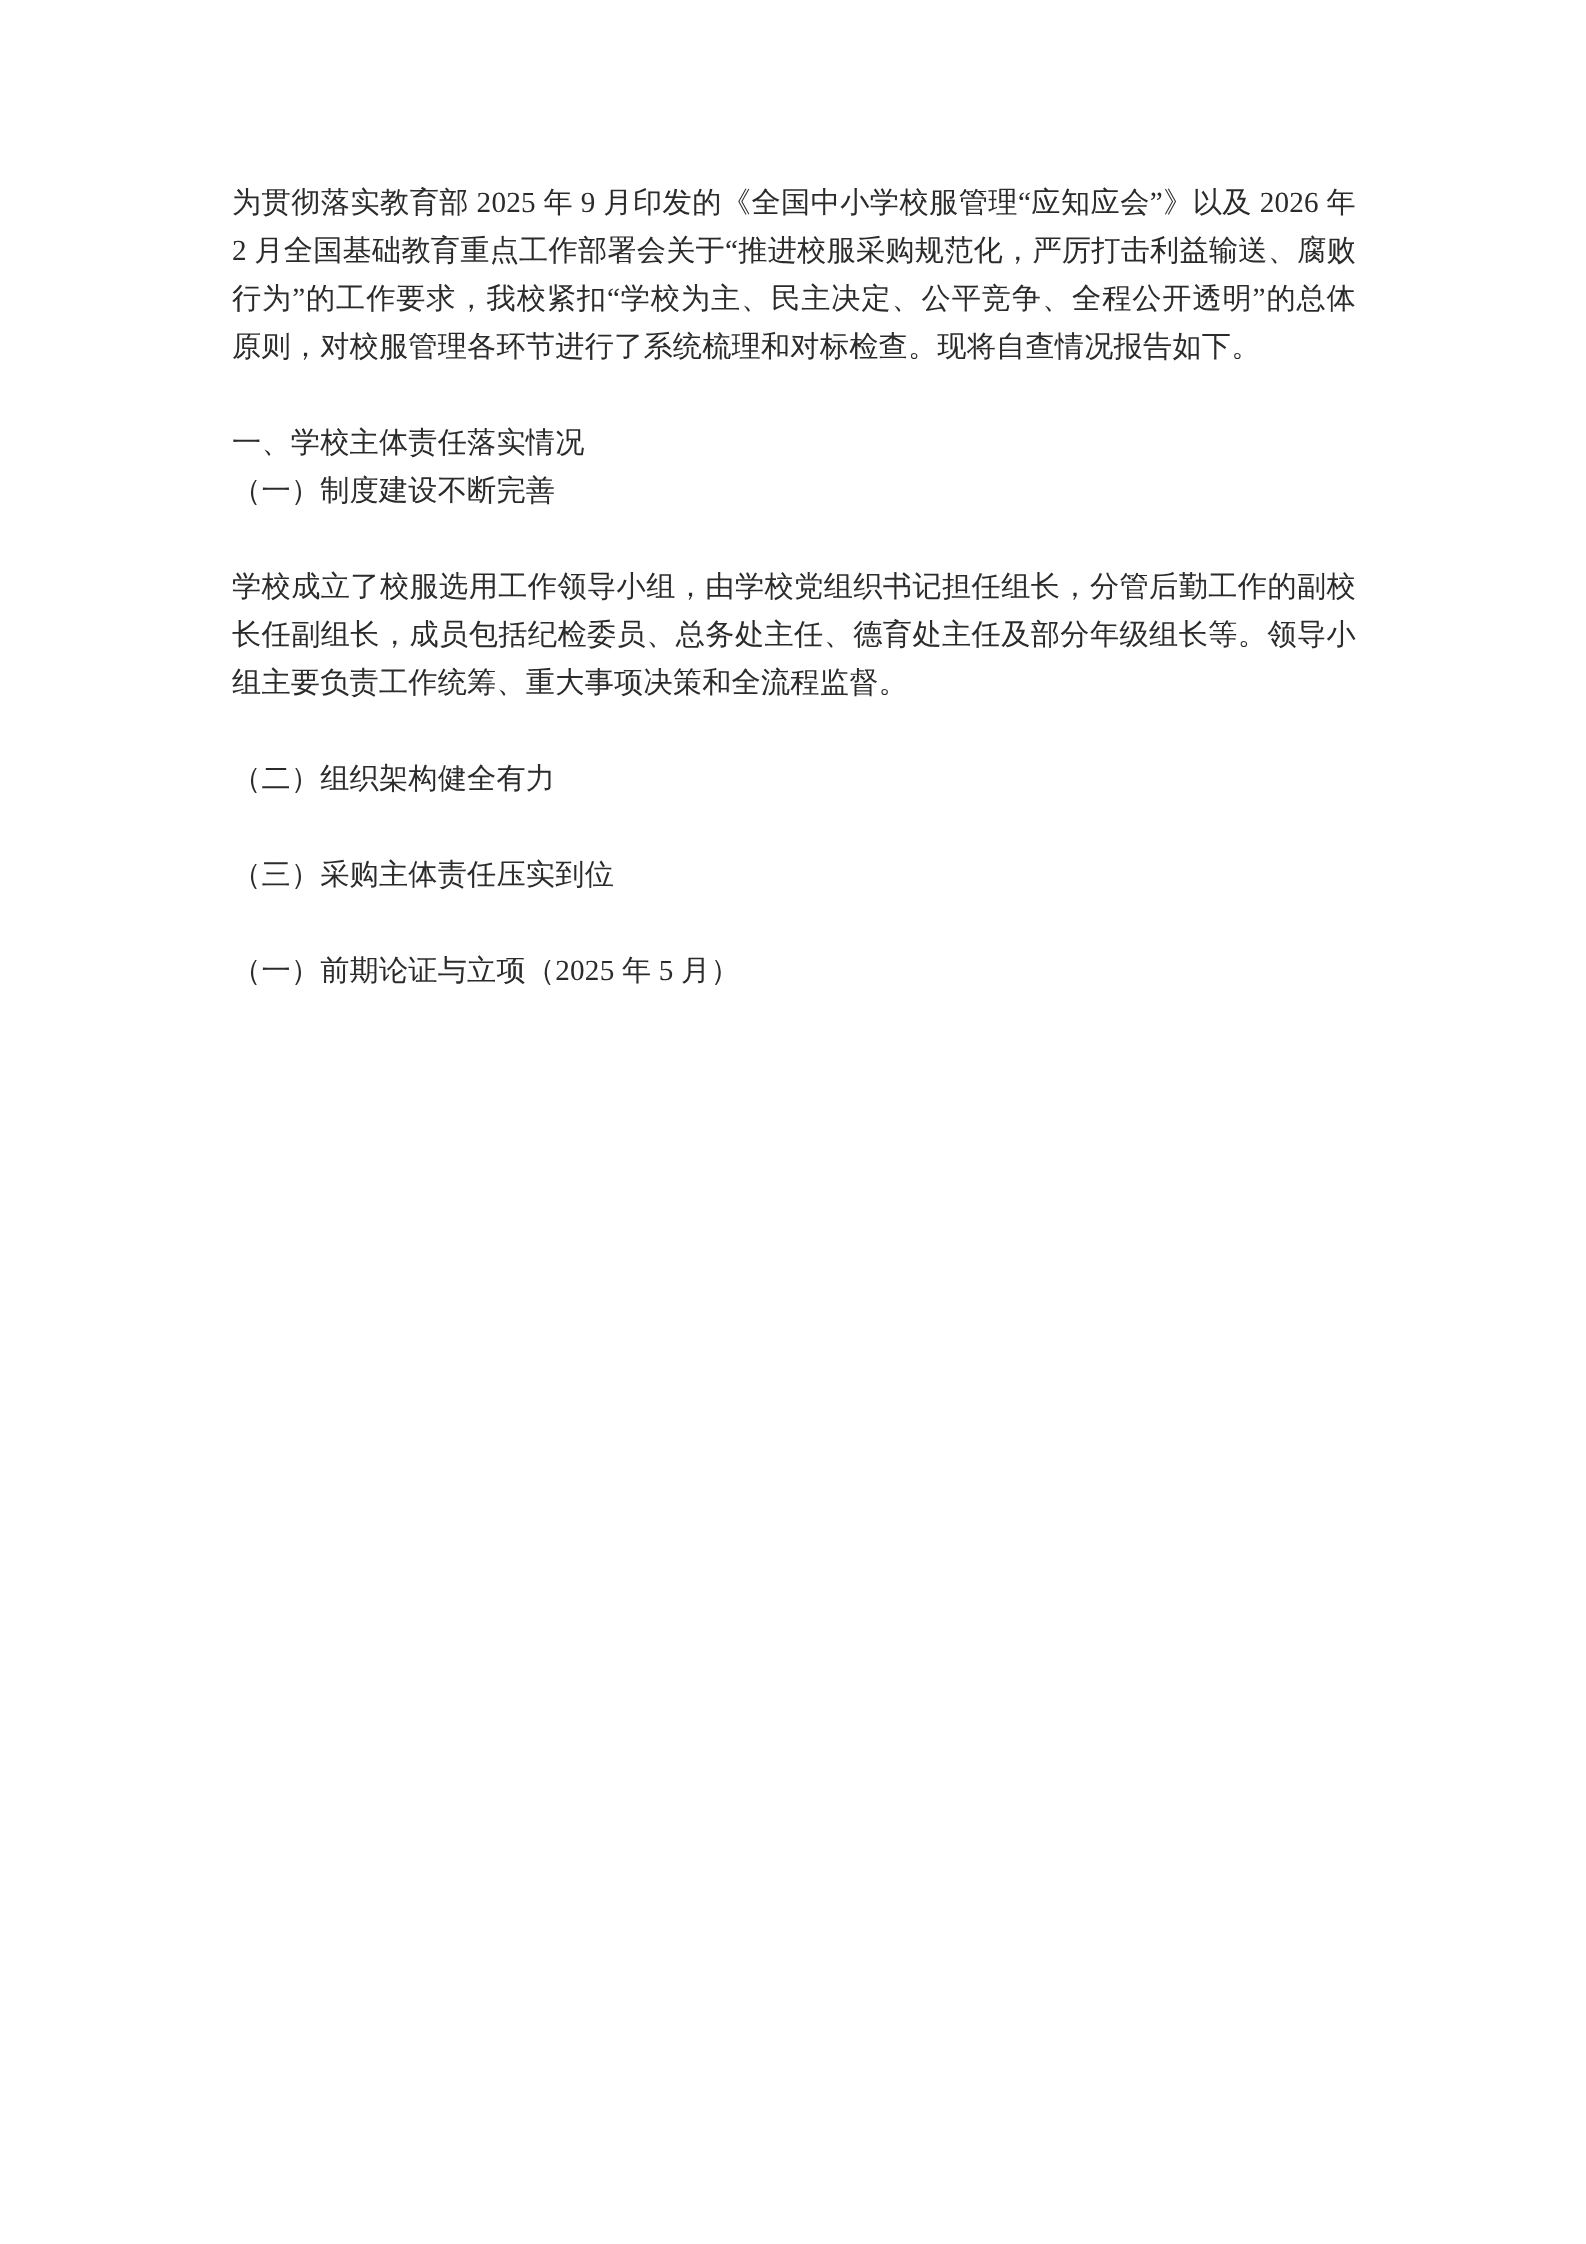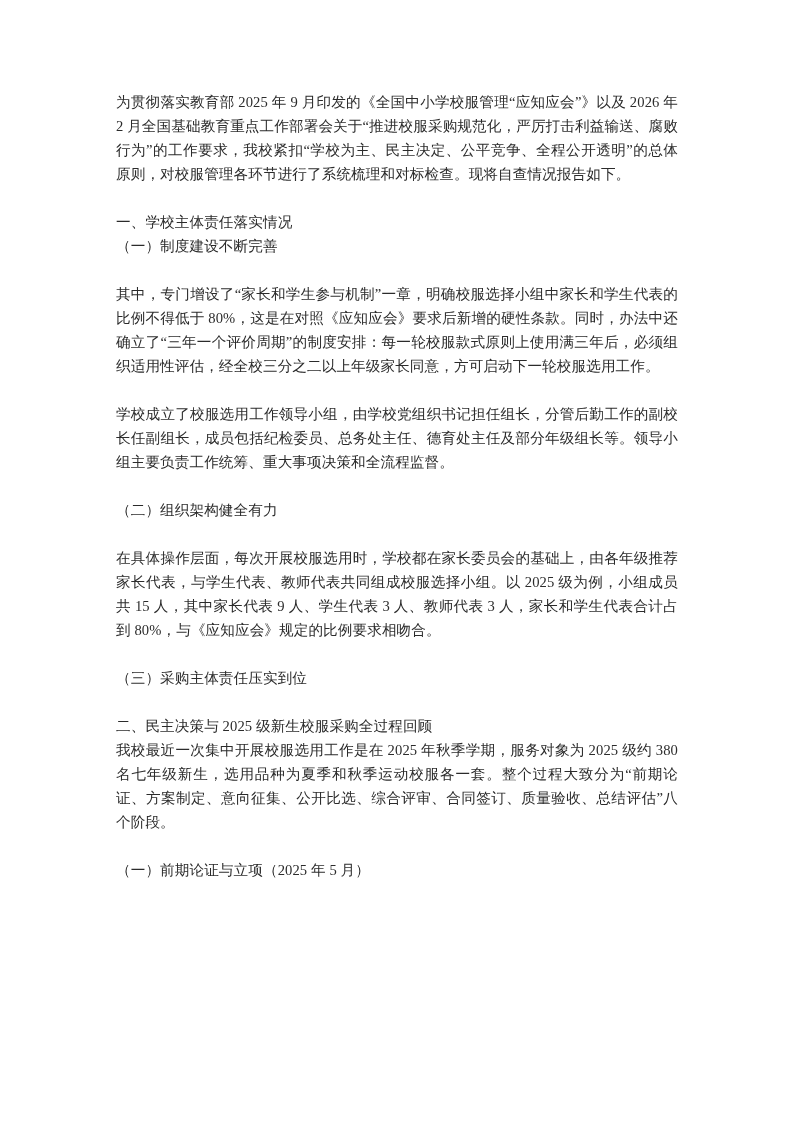--- a/index.html
+++ b/index.html
@@ -51,30 +51,26 @@
 
 <div class="page">
   <div class="doc-body">
 
     <p class="para">为贯彻落实教育部 2025 年 9 月印发的《全国中小学校服管理“应知应会”》以及 2026 年 2 月全国基础教育重点工作部署会关于“推进校服采购规范化，严厉打击利益输送、腐败行为”的工作要求，我校紧扣“学校为主、民主决定、公平竞争、全程公开透明”的总体原则，对校服管理各环节进行了系统梳理和对标检查。现将自查情况报告如下。</p>
 
     <p class="para no-justify">一、学校主体责任落实情况
 （一）制度建设不断完善</p>
 
 
-    <p class="para">其中，专门增设了“家长和学生参与机制”一章，明确校服选择小组中家长和学生代表的比例不得低于 80%，这是在对照《应知应会》要求后新增的硬性条款。同时，办法中还确立了“三年一个评价周期”的制度安排：每一轮校服款式原则上使用满三年后，必须组织适用性评估，经全校三分之二以上年级家长同意，方可启动下一轮校服选用工作。</p>
 
     <p class="para">学校成立了校服选用工作领导小组，由学校党组织书记担任组长，分管后勤工作的副校长任副组长，成员包括纪检委员、总务处主任、德育处主任及部分年级组长等。领导小组主要负责工作统筹、重大事项决策和全流程监督。</p>
 
     <p class="para no-justify">（二）组织架构健全有力</p>
 
-    <p class="para">在具体操作层面，每次开展校服选用时，学校都在家长委员会的基础上，由各年级推荐家长代表，与学生代表、教师代表共同组成校服选择小组。以 2025 级为例，小组成员共 15 人，其中家长代表 9 人、学生代表 3 人、教师代表 3 人，家长和学生代表合计占到 80%，与《应知应会》规定的比例要求相吻合。</p>
 
     <p class="para no-justify">（三）采购主体责任压实到位</p>
 
 
-    <p class="para">二、民主决策与 2025 级新生校服采购全过程回顾
-我校最近一次集中开展校服选用工作是在 2025 年秋季学期，服务对象为 2025 级约 380 名七年级新生，选用品种为夏季和秋季运动校服各一套。整个过程大致分为“前期论证、方案制定、意向征集、公开比选、综合评审、合同签订、质量验收、总结评估”八个阶段。</p>
 
     <p class="para no-justify">（一）前期论证与立项（2025 年 5 月）</p>
 
   </div>
 </div>
 
 </body></html>

